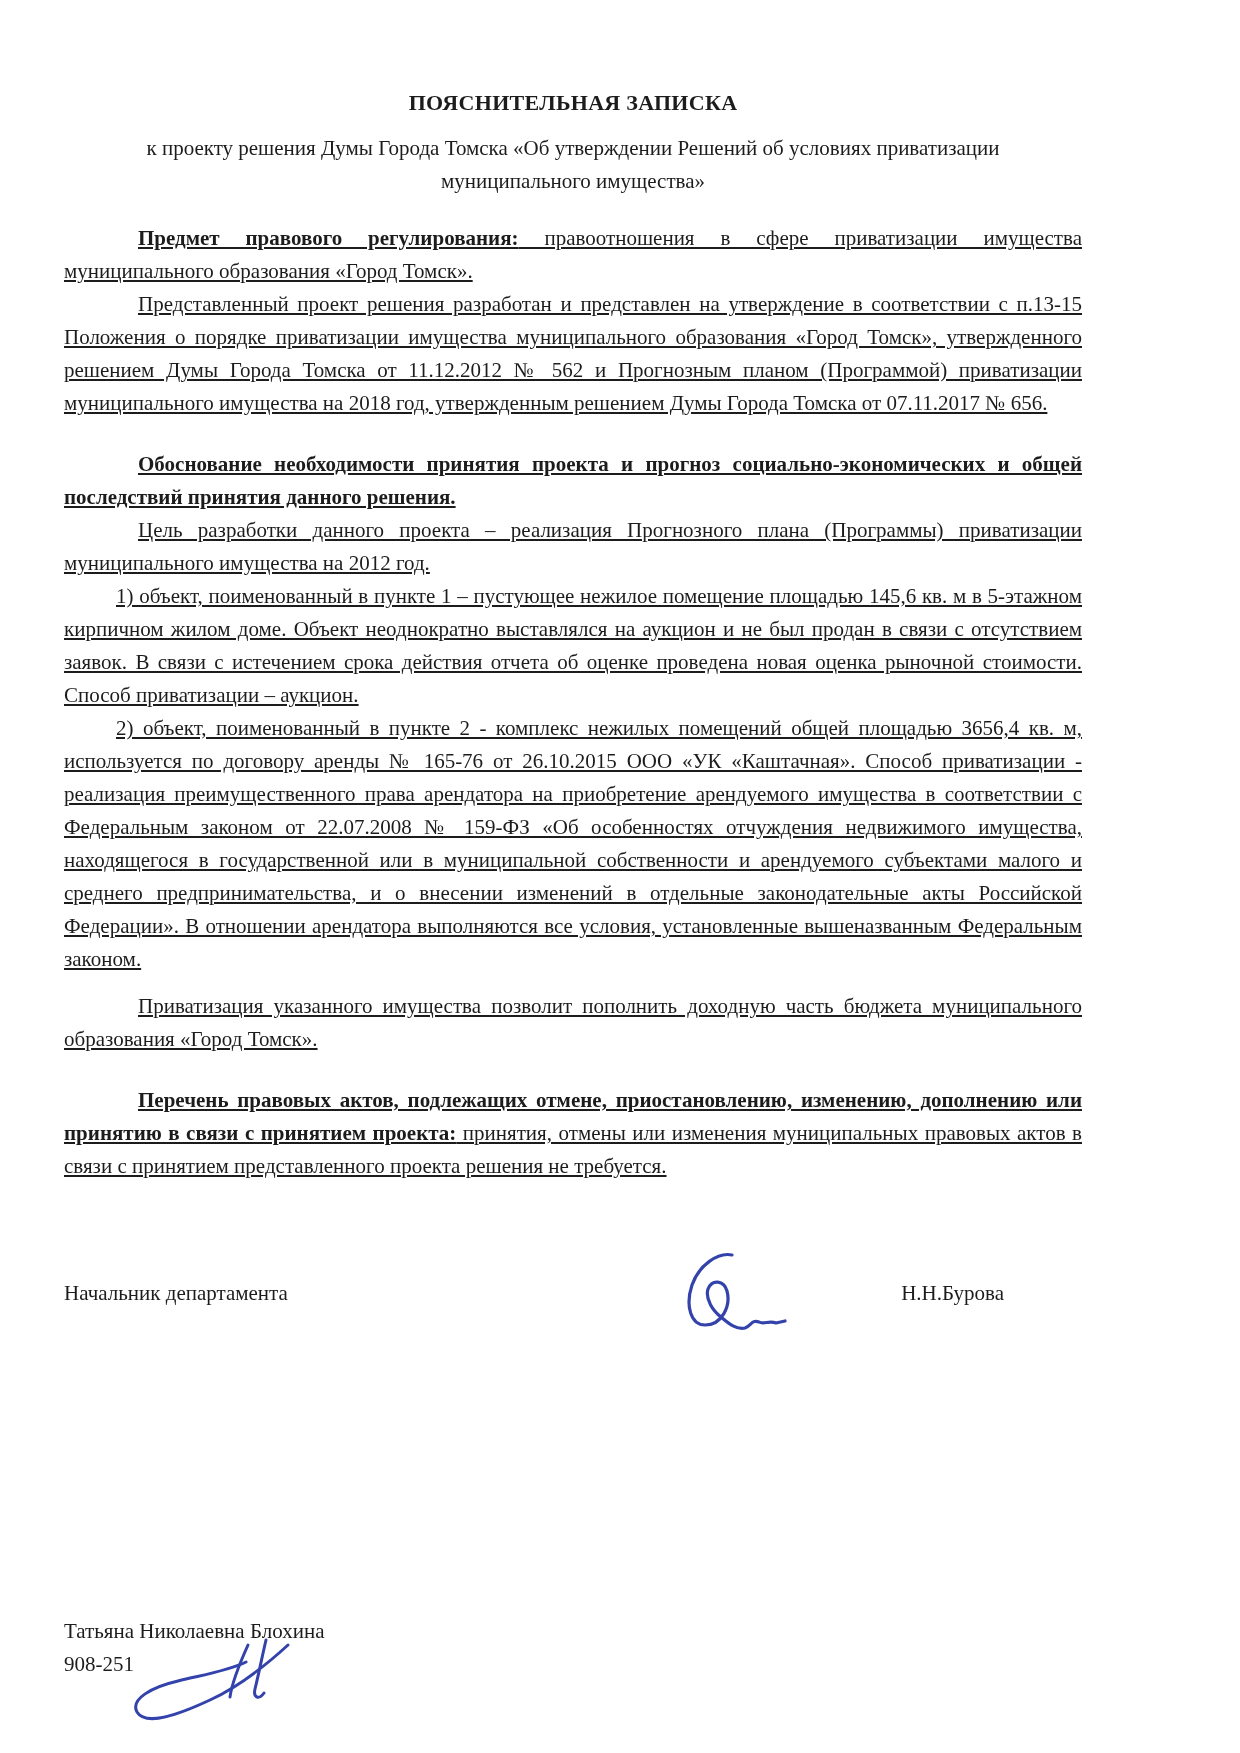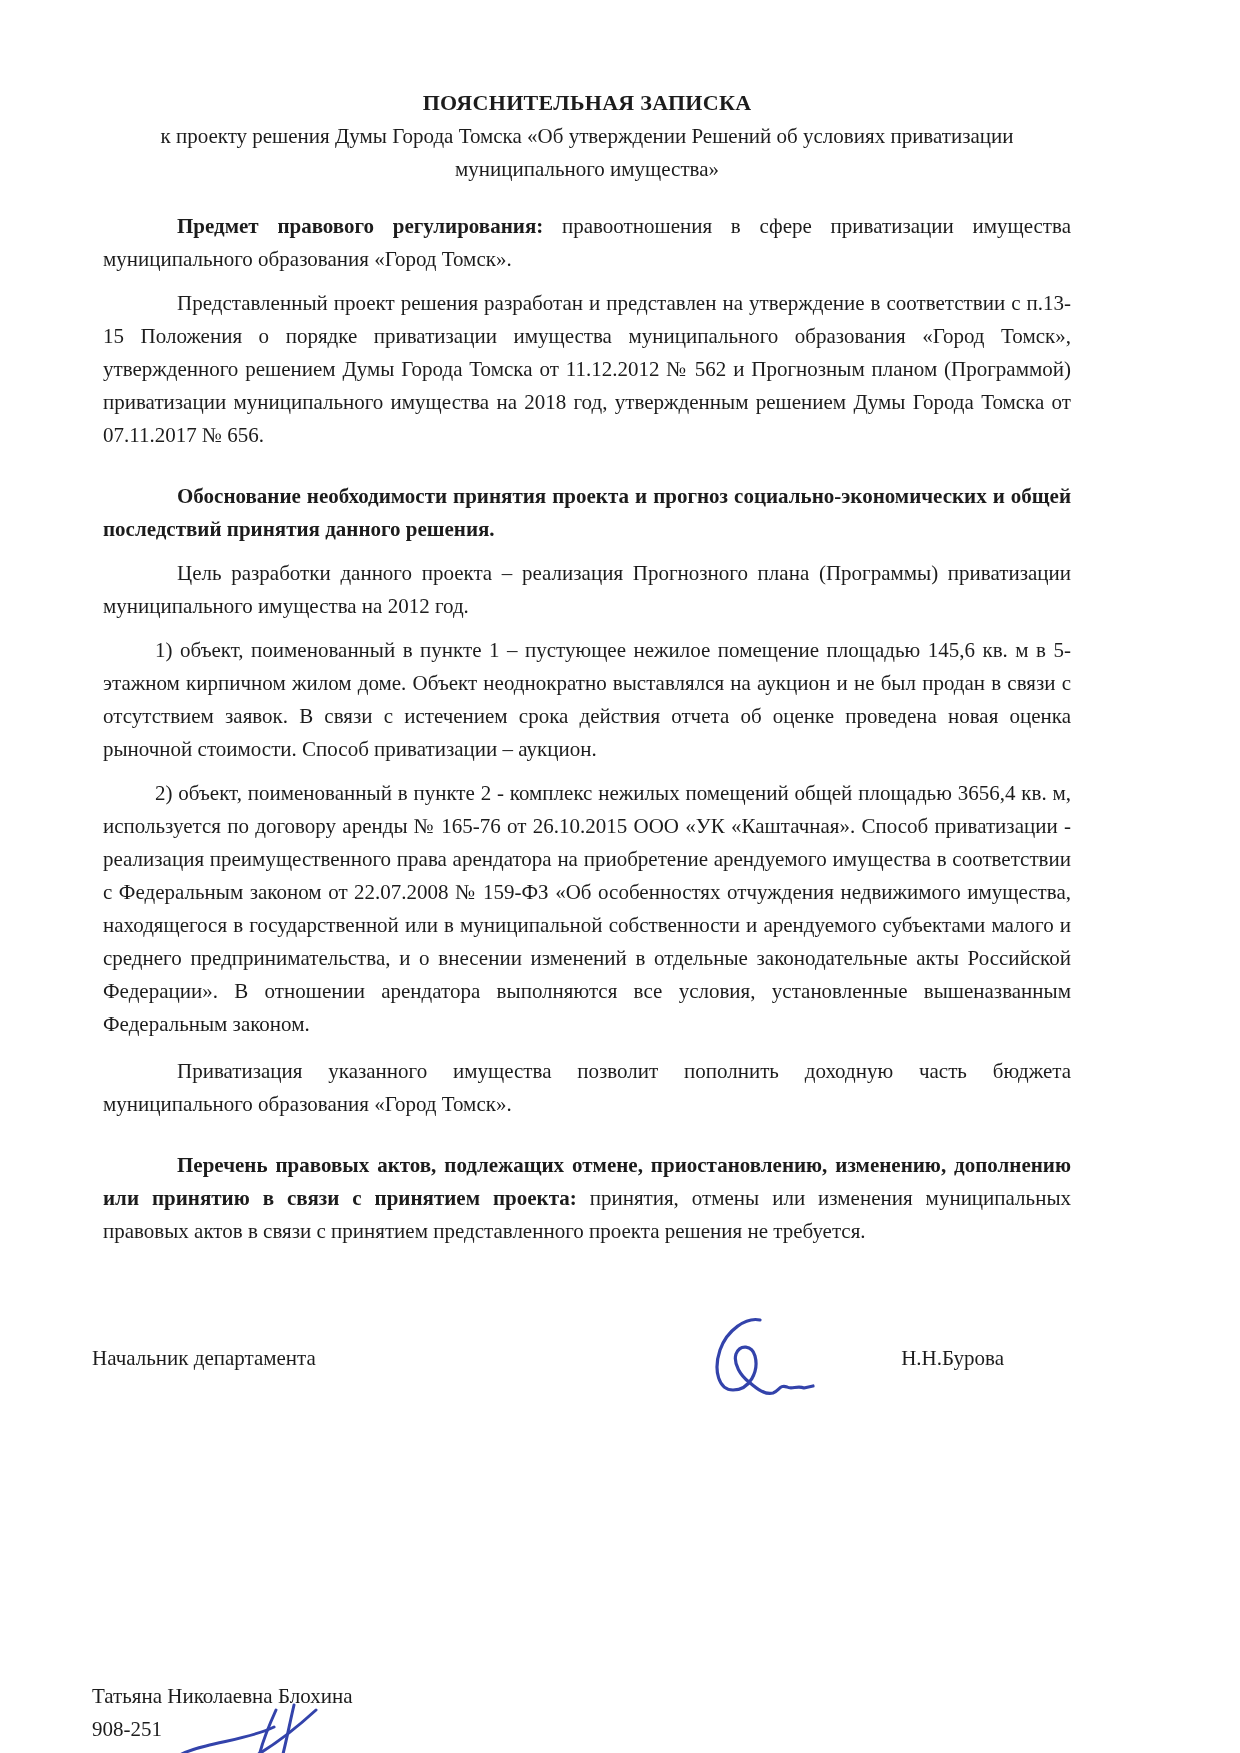--- a/index.html
+++ b/index.html
@@ -15,42 +15,43 @@
     overflow: hidden;
     font-family: "Liberation Serif", "DejaVu Serif", serif;
     font-size: 21px;
     line-height: 33px;
     color: #1c1c1c;
   }
   .page {
     box-sizing: border-box;
     width: 100%;
     height: 100%;
-    padding: 86px 158px 0 92px;
+    padding: 86px 158px 0 64px;
   }
   .doc-title {
     margin: 0;
     font-size: 22px;
     line-height: 34px;
     font-weight: bold;
     text-align: center;
     letter-spacing: 0.3px;
   }
   .doc-subtitle {
-    margin: 0 auto;
+    margin: 12px auto;
     max-width: 882px;
     text-align: center;
   }
   .doc-body {
     margin-top: 24px;
   }
   .para {
-    margin: 11px;
+    margin: 0;
     text-align: justify;
     text-indent: 74px;
+    text-decoration: underline;
   }
   .para.list { text-indent: 52px; }
   .para.gap-lg { margin-top: 28px; }
   .para.gap-sm { margin-top: 14px; }
   .para strong { font-weight: bold; }
   .signature-block {
     position: relative;
     margin-top: 94px;
     height: 110px;
   }

